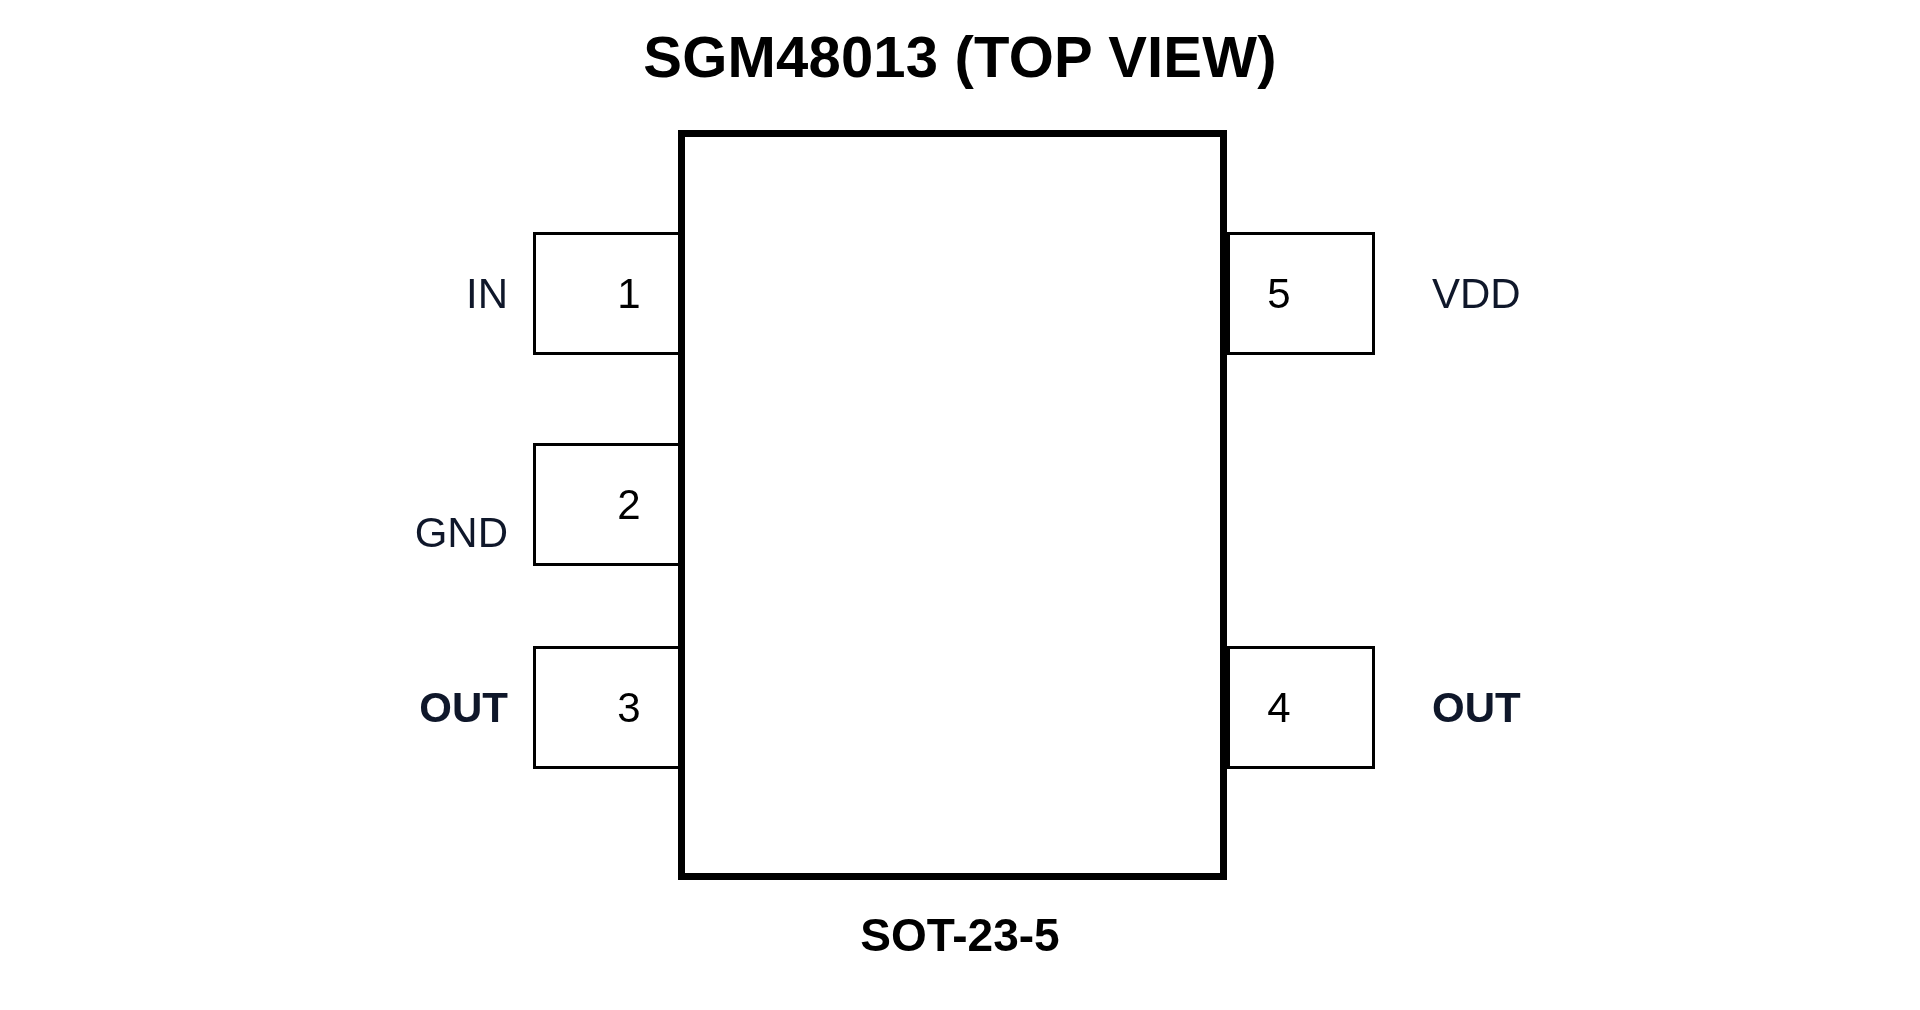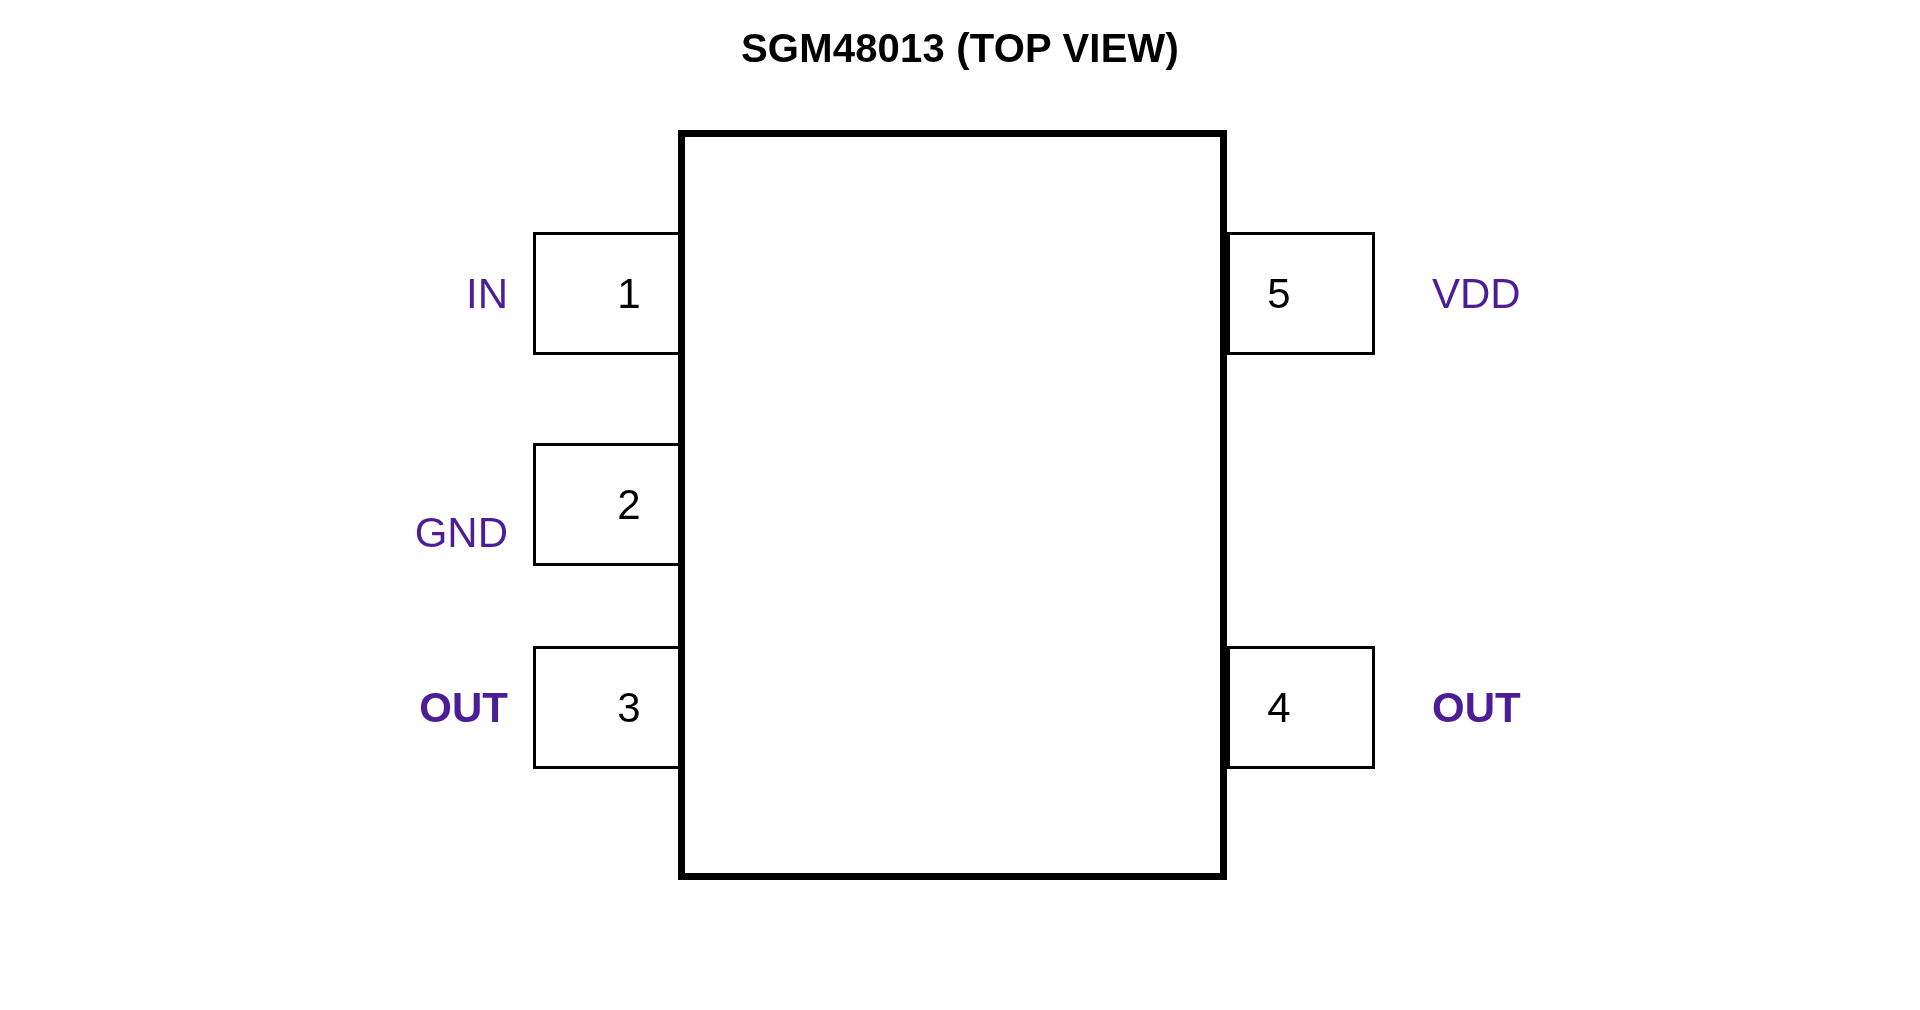--- a/index.html
+++ b/index.html
@@ -23,21 +23,21 @@
     background: #ffffff;
   }
 
   
   .title {
     position: absolute;
     left: 0;
     top: 28px;
     width: 1920px;
     text-align: center;
-    font-size: 40px;
+    font-size: 58px;
     font-weight: bold;
     letter-spacing: 0.2px;
     line-height: 1;
     white-space: nowrap;
   }
 
   
   .footer-label {
     position: absolute;
     left: 0;
@@ -89,21 +89,21 @@
   .pin-pad.left  .pin-number { transform: translateX(22px); }
   .pin-pad.right .pin-number { transform: translateX(-22px); }
 
   
   .pin-label {
     position: absolute;
     font-size: 42px;
     font-weight: normal;
     line-height: 1;
     white-space: nowrap;
-    color: #4c1d95;
+    color: #0f172a;
     z-index: 2;
   }
   .pin-label.left {
     right: 1412px;          
     text-align: right;
   }
   .pin-label.right {
     left: 1432px;
     text-align: right;
   }
@@ -149,14 +149,15 @@
   <div class="pin-label left lbl-row-1">IN</div>
 
   <div class="pin-label left lbl-row-2">GND</div>
 
   <div class="pin-label left lbl-row-3">OUT</div>
 
   <div class="pin-label right lbl-row-1">VDD</div>
 
   <div class="pin-label right lbl-row-3">OUT</div>
 
+  <div class="footer-label">SOT-23-5</div>
 
 </div>
 
 </body></html>

